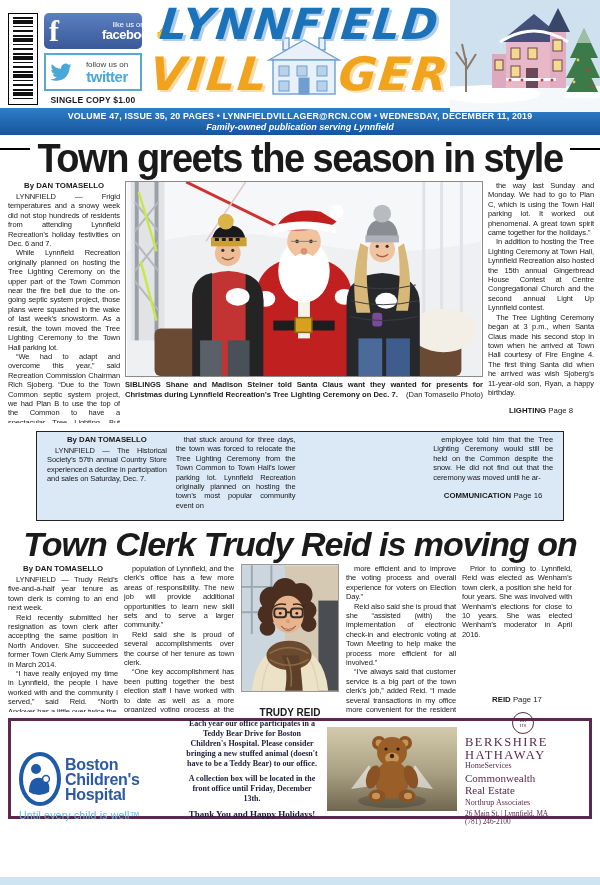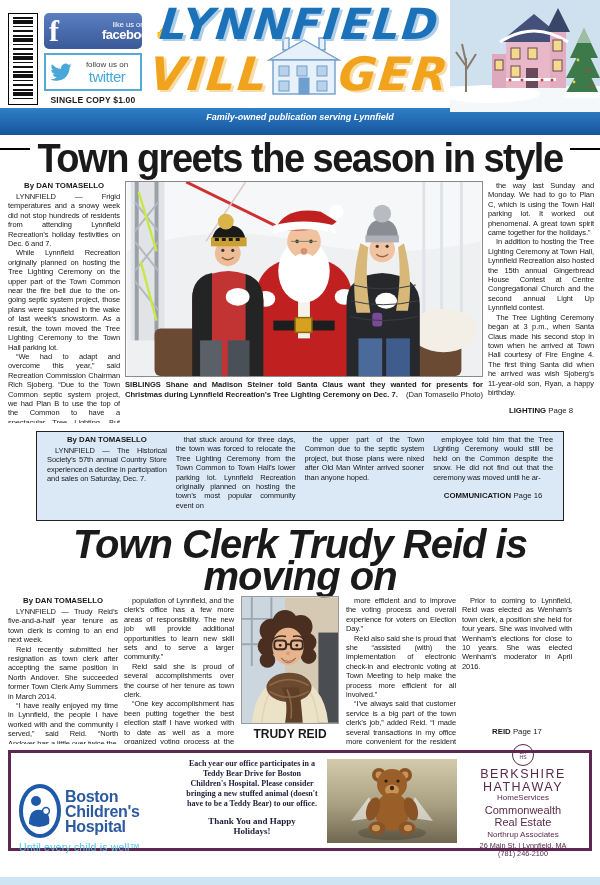--- a/index.html
+++ b/index.html
@@ -14,21 +14,21 @@
   .fb-badge{display:flex;align-items:center;height:36px;border-radius:5px;background:linear-gradient(#5a7fc0,#3b5998);color:#fff;padding:0 3px;box-sizing:border-box;}
   .fb-f{font-family:"Liberation Serif",serif;font-weight:bold;font-size:30px;line-height:30px;margin:0 3px 0 2px;}
   .fb-txt{flex:1;text-align:center;line-height:1;margin-left:40px;}
   .fb-txt .s1{font-size:7.5px;display:block;}
   .fb-txt .s2{font-size:13px;font-weight:bold;display:block;letter-spacing:-.5px;}
   .thumb{font-size:13px;}
   .tw-badge{display:flex;align-items:center;height:38px;margin-top:4px;background:#fff;border:2px solid #58a8d8;box-sizing:border-box;padding:0 2px;}
   .tw-bird{width:26px;height:26px;flex:none;margin-right:2px;}
   .tw-txt{flex:1;text-align:center;line-height:1;}
   .tw-txt .s1{font-size:8px;color:#444;display:block;}
-  .tw-txt .s2{font-size:15px;font-weight:normal;color:#4aa8d8;display:block;letter-spacing:-.5px;}
+  .tw-txt .s2{font-size:15px;font-weight:bold;color:#4aa8d8;display:block;letter-spacing:-.5px;}
   .single-copy{margin-top:4px;font-size:8.5px;font-weight:bold;text-align:center;letter-spacing:.2px;}
   .mast{position:absolute;left:142px;top:2px;width:316px;text-align:center;}
   .mast .l1{font-family:"DejaVu Sans",sans-serif;font-style:italic;font-weight:900;font-size:43px;line-height:44px;color:#1c72b8;letter-spacing:2px;transform:skewX(-6deg);text-shadow:3px 2px 0 #aecde9;}
   .mast .l2{margin-top:-12px;display:flex;justify-content:center;align-items:flex-end;font-family:"DejaVu Sans",sans-serif;font-style:italic;font-weight:900;font-size:46px;line-height:48px;color:#f2a31d;letter-spacing:2px;text-shadow:3px 2px 0 #f8dca6;}
   .mast .l2 .skew{transform:skewX(-6deg);}
   .mast-house{width:86px;height:64px;margin:0 -8px;flex:none;}
   .house-art{position:absolute;right:0;top:0;width:150px;height:112px;}
 
   
   .infobar{height:27px;background:linear-gradient(#2e7ec6,#16559e);color:#fff;text-align:center;padding-top:3px;box-sizing:border-box;}
@@ -57,41 +57,41 @@
   .cap1 .cred{position:absolute;right:0;bottom:0;font-weight:normal;background:#fff;padding-left:4px;}
 
   
   .story2{margin:6px 36px 0;border:1.5px solid #222;background:#dbe8f6;padding:3px 10px 6px;box-sizing:border-box;}
   h2.head2{margin:2px 0 5px;text-align:center;font-size:26px;line-height:27px;font-weight:900;letter-spacing:-1px;}
   .cols4{display:flex;gap:9px;height:79px;overflow:hidden;}
   .cols4 .c{flex:1;overflow:hidden;}
   .cols4 .c .jump{margin-top:9px;}
 
   
-  h2.head3{margin:7px 0 4px;text-align:center;font-size:40px;line-height:32px;font-weight:900;font-style:italic;letter-spacing:-1px;}
+  h2.head3{margin:7px 0 4px;text-align:center;font-size:34px;line-height:32px;font-weight:900;font-style:italic;letter-spacing:-1px;}
   .story3{display:flex;gap:6px;padding:0 8px;height:148px;}
   .story3 .c{width:110px;flex:none;overflow:hidden;}
   .story3 .c.last{overflow:visible;}
   .story3 .clip{height:124px;overflow:hidden;}
   figure.ph2{width:100px;flex:none;margin:0;text-align:center;}
   .ph2 svg{display:block;width:98px;height:128px;border:1px solid #999;box-sizing:border-box;margin:0 auto;}
-  .cap2{font-size:12px;font-weight:bold;margin-top:3px;}
+  .cap2{font-size:10px;font-weight:bold;margin-top:15px;}
 
   
   .ad{margin:6px 8px 0;border:3px solid #5e2750;background:#fff;display:flex;align-items:center;gap:8px;padding:5px 8px;height:101px;box-sizing:border-box;}
   .bch{width:158px;flex:none;}
   .bch .row{display:flex;align-items:center;margin-top:36px;}
   .bch-logo{width:42px;height:54px;flex:none;}
   .bch-name{margin-left:4px;color:#2c5aa0;font-weight:bold;font-size:16px;line-height:15px;letter-spacing:-.3px;}
   .bch-tag{color:#56c1e8;font-size:10.5px;margin-top:3px;letter-spacing:.2px;}
   .ad-center{flex:1;text-align:center;font-family:"Liberation Serif",serif;font-weight:bold;color:#1d1d38;}
   .ad-center p{margin:0 0 5px;font-size:8px;line-height:10px;}
-  .ad-center p.thx{font-size:9px;margin:7px;}
+  .ad-center p.thx{font-size:9px;margin:0;}
   .teddy{width:130px;height:84px;flex:none;}
-  .bhhs{width:116px;flex:none;text-align:center;font-family:Liberation Sans, sans-serif;color:#5a2a4a;line-height:1.05;}
+  .bhhs{width:116px;flex:none;text-align:left;font-family:Liberation Serif, serif;color:#5a2a4a;line-height:1.05;}
   .bhhs-logo{width:20px;height:20px;border:1px solid #5a2a4a;border-radius:50%;margin:0 auto 2px;font-size:5px;line-height:1;display:flex;flex-direction:column;align-items:center;justify-content:center;}
   .bhhs .big{font-size:12.5px;letter-spacing:1.5px;}
   .bhhs .hs{font-size:8px;margin-bottom:3px;}
   .bhhs .cw{font-size:11px;}
   .bhhs .na{font-size:8px;margin:2px 0 3px;}
   .bhhs .ad1{font-size:7.3px;}
   .bottom-strip{position:absolute;left:0;bottom:0;width:100%;height:8px;background:#cfe4f2;}
 </style>
 </head>
 <body>
@@ -189,20 +189,21 @@
       <g>
           <circle cx="128" cy="60" r="1.4" fill="#e8d24a"></circle>
           <circle cx="138" cy="70" r="1.4" fill="#c23b3b"></circle>
           <circle cx="124" cy="82" r="1.4" fill="#e8d24a"></circle>
           <circle cx="142" cy="86" r="1.4" fill="#c23b3b"></circle>
         </g>
     </svg>
   </div>
 
   <div class="infobar">
+    <div class="v">VOLUME 47, ISSUE 35, 20 PAGES • LYNNFIELDVILLAGER@RCN.COM • WEDNESDAY, DECEMBER 11, 2019</div>
     <div class="t">Family-owned publication serving Lynnfield</div>
   </div>
 
   <div class="h1wrap">
     <span class="rule l"></span>
     <span class="rule r"></span>
     <h1 class="head1">Town greets the season in style</h1>
   </div>
 
   <section class="story1">
@@ -305,21 +306,20 @@
   <section class="story2">
     <div class="cols4">
       <div class="c">
         <p class="byline">By DAN TOMASELLO</p>
         <p class="b">LYNNFIELD — The Historical Society’s 57th annual Country Store experienced a decline in participation and sales on Saturday, Dec. 7.</p>
       </div>
       <div class="c">
         <p class="b">that stuck around for three days, the town was forced to relocate the Tree Lighting Ceremony from the Town Common to Town Hall’s lower parking lot. Lynnfield Recreation originally planned on hosting the town’s most popular community event on</p>
       </div>
       <div class="c">
-        <p class="b">the upper part of the Town Common due to the septic system project, but those plans were nixed after Old Man Winter arrived sooner than anyone hoped.</p>
       </div>
       <div class="c">
         <p class="b">employee told him that the Tree Lighting Ceremony would still be held on the Common despite the snow. He did not find out that the ceremony was moved until he ar-</p>
         <div class="jump">
           <b>COMMUNICATION</b>
           <span>Page 16</span>
         </div>
       </div>
     </div>
   </section>
@@ -407,20 +407,21 @@
           <div>Boston</div>
           <div>Children's</div>
           <div>Hospital</div>
         </div>
       </div>
       <div class="bch-tag">Until every child is well™</div>
     </div>
 
     <div class="ad-center">
       <p>Each year our office participates in a Teddy Bear Drive for Boston Children's Hospital. Please consider bringing a new stuffed animal (doesn't have to be a Teddy Bear) to our office.</p>
+      <p>A collection box will be located in the front office until Friday, December 13th.</p>
       <p class="thx">Thank You and Happy Holidays!</p>
     </div>
 
     <svg class="teddy" viewBox="0 0 130 84">
       <defs>
           <linearGradient id="tg" x1="0" y1="0" x2="0" y2="1">
         <stop offset="0" stop-color="#d4caac"></stop>
             <stop offset=".55" stop-color="#a99f82"></stop>
             <stop offset="1" stop-color="#6f6750"></stop>
       </linearGradient>

